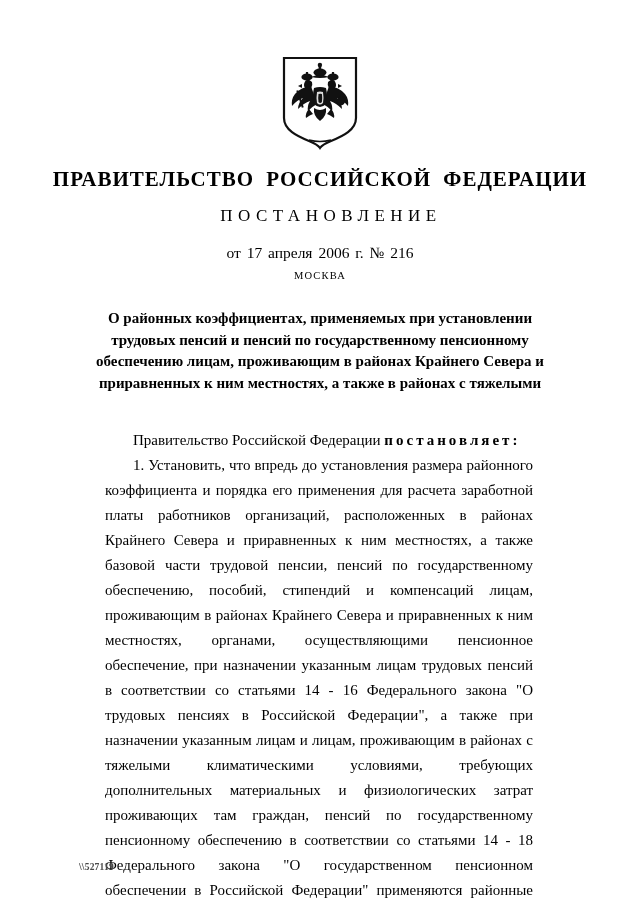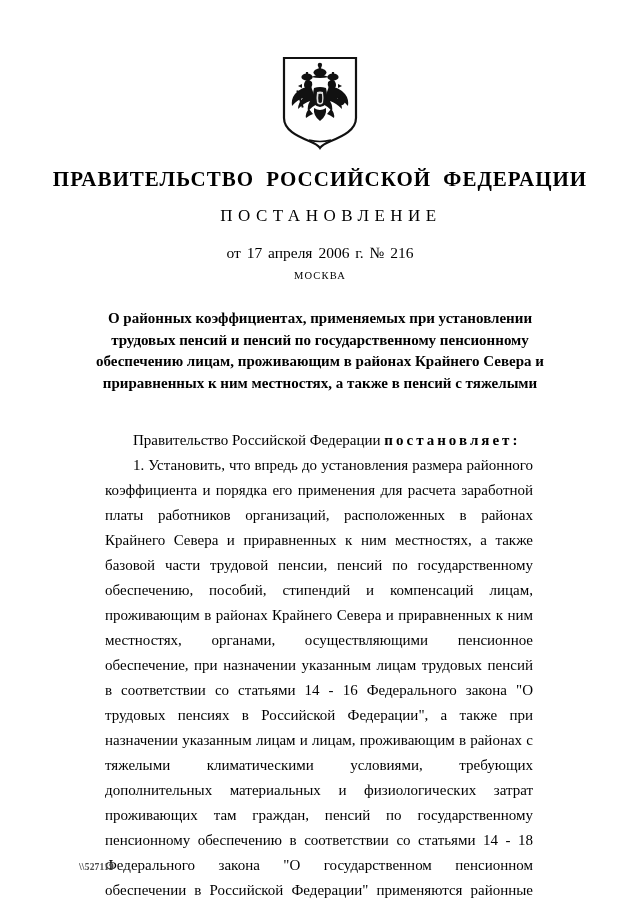--- a/index.html
+++ b/index.html
@@ -191,21 +191,21 @@
   <div class="doc-type">ПОСТАНОВЛЕНИЕ</div>
 
   <div class="doc-date">от  17 апреля 2006 г.  № 216</div>
 
   <div class="doc-city">МОСКВА</div>
 
   <div class="subject">
     <span class="ln">О районных коэффициентах, применяемых при установлении</span>
     <span class="ln">трудовых пенсий и пенсий по государственному пенсионному</span>
     <span class="ln">обеспечению лицам, проживающим в районах Крайнего Севера и</span>
-    <span class="ln">приравненных к ним местностях, а также в пенсий с тяжелыми</span>
+    <span class="ln">приравненных к ним местностях, а также в районах с тяжелыми</span>
   </div>
 
   <div class="body-text">
     <p><span>Правительство Российской Федерации </span><span class="decree-word">постановляет:</span></p>
     <p>1. Установить, что впредь до установления размера районного коэффициента и порядка его применения для расчета заработной платы работников организаций, расположенных в районах Крайнего Севера и приравненных к ним местностях, а также базовой части трудовой пенсии, пенсий по государственному обеспечению, пособий, стипендий и компенсаций лицам, проживающим в районах Крайнего Севера и приравненных к ним местностях, органами, осуществляющими пенсионное обеспечение, при назначении указанным лицам трудовых пенсий в соответствии со статьями 14 - 16 Федерального закона "О трудовых пенсиях в Российской Федерации", а также при назначении указанным лицам и лицам, проживающим в районах с тяжелыми климатическими условиями, требующих дополнительных материальных и физиологических затрат проживающих там граждан, пенсий по государственному пенсионному обеспечению в соответствии со статьями 14 - 18 Федерального закона "О государственном пенсионном обеспечении в Российской Федерации" применяются районные коэффициенты к заработной плате, установленные решениями органов государственной власти СССР или федеральных органов государственной власти, которые в соответствии с законодательством Российской Федерации применялись при увеличении размеров этих</p>
   </div>
 
   <div class="footer-code">\\527119</div>
 
 </div>

